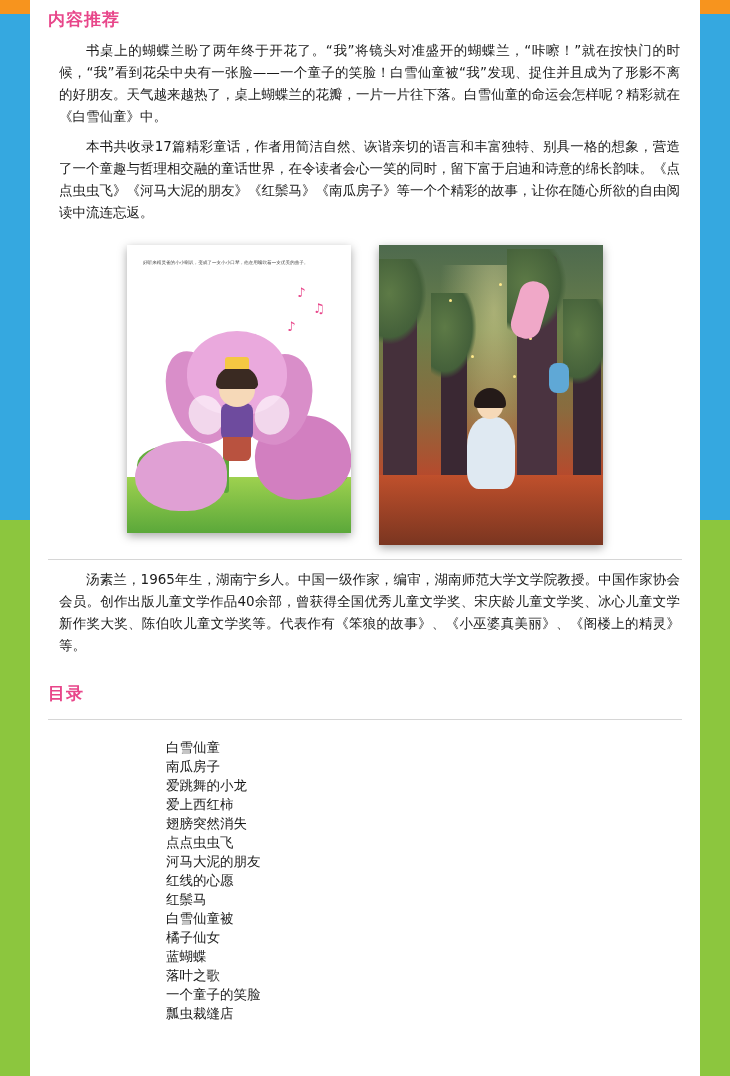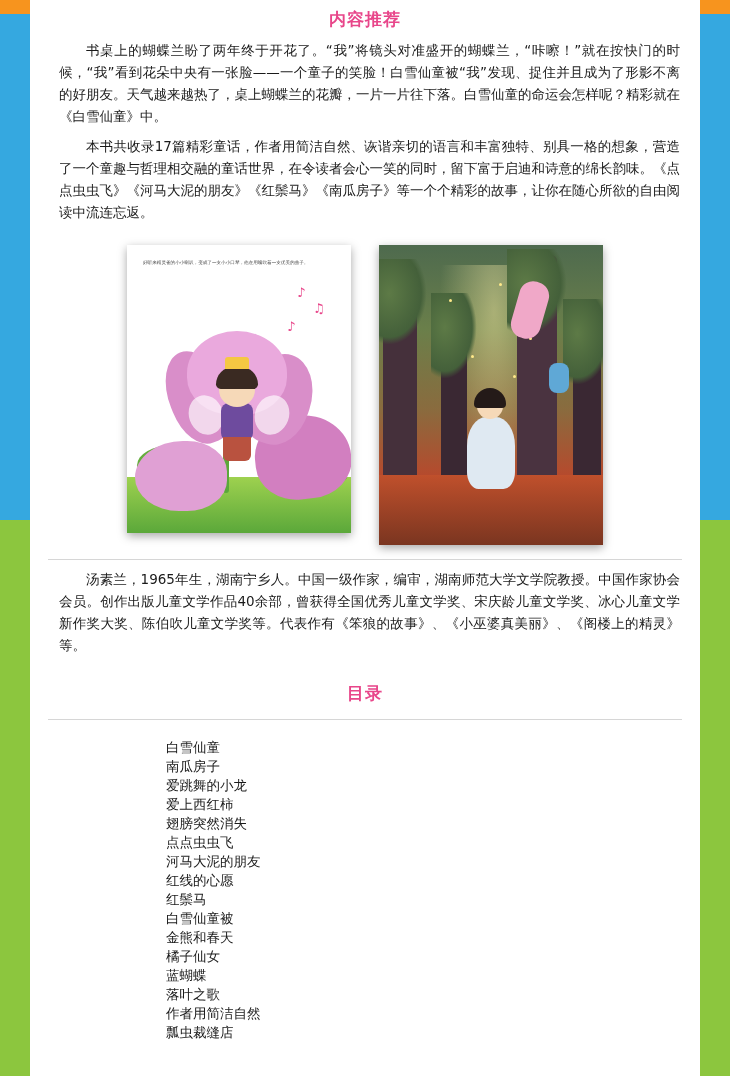--- a/index.html
+++ b/index.html
@@ -71,21 +71,21 @@
   
   .content {
     position: absolute;
     left: 48px;
     right: 48px;
     top: 0;
     bottom: 0;
   }
 
   .section-title {
-    text-align: center;
+    text-align: left;
     color: #e8468a;
     font-size: 17px;
     font-weight: bold;
     letter-spacing: 1px;
   }
   #title-recommend { margin-top: 8px; }
 
   .body-text {
     color: #1a1a1a;
     font-size: 13.5px;
@@ -351,21 +351,20 @@
       <div class="toc-item">白雪仙童</div>
       <div class="toc-item">南瓜房子</div>
       <div class="toc-item">爱跳舞的小龙</div>
       <div class="toc-item">爱上西红柿</div>
       <div class="toc-item">翅膀突然消失</div>
       <div class="toc-item">点点虫虫飞</div>
       <div class="toc-item">河马大泥的朋友</div>
       <div class="toc-item">红线的心愿</div>
       <div class="toc-item">红鬃马</div>
       <div class="toc-item">白雪仙童被</div>
-      <div class="toc-item">金熊和春天</div>
       <div class="toc-item">橘子仙女</div>
       <div class="toc-item">蓝蝴蝶</div>
       <div class="toc-item">落叶之歌</div>
-      <div class="toc-item">作者用简洁自然</div>
+      <div class="toc-item">一个童子的笑脸</div>
       <div class="toc-item">瓢虫裁缝店</div>
     </div>
 
 </div>
 
 </body></html>

